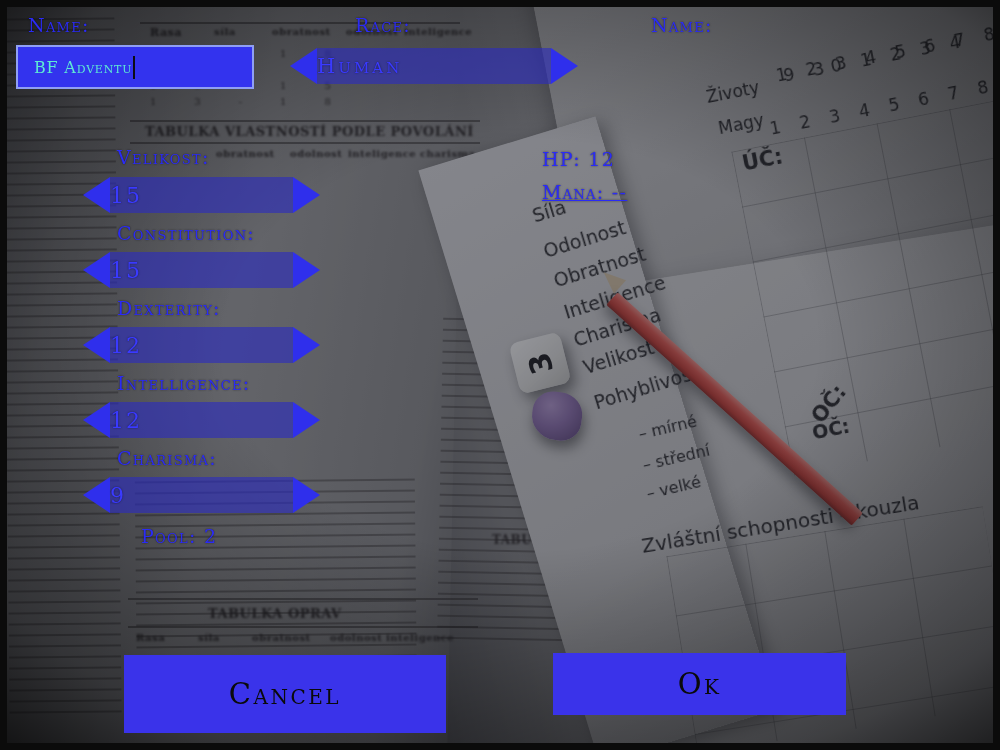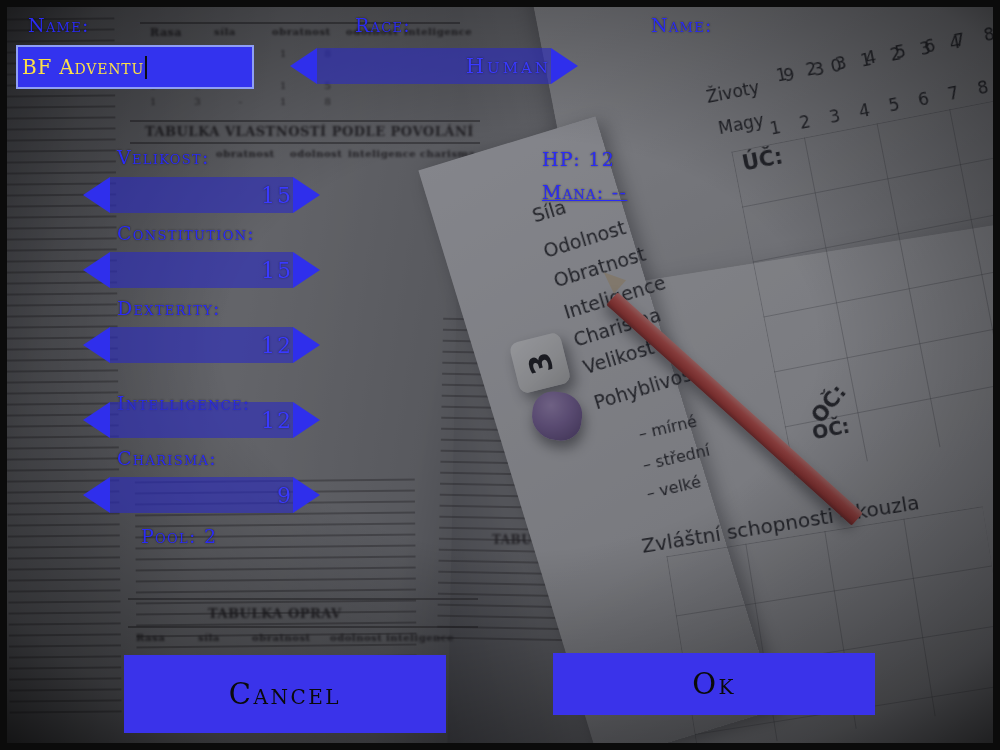--- a/index.html
+++ b/index.html
@@ -193,26 +193,26 @@
   
   .name-field {
     position: absolute;
     left: 16px; top: 45px; width: 238px; height: 44px;
     background: #3333ee;
     border: 2px solid #8f9ff5;
     box-sizing: border-box;
     display: flex; align-items: center;
   }
   .name-text {
-    color: #fde047;
-    font-family: "DejaVu Serif", serif;
-    font-size: 20px;
+    color: #5eead4;
+    font-family: "DejaVu Serif", serif;
+    font-size: 16px;
     font-variant: small-caps;
     letter-spacing: .8px;
-    padding-left: 4px;
+    padding-left: 16px;
     white-space: nowrap;
   }
   .caret {
     display: inline-block;
     width: 2px; height: 23px;
     background: #0c0c14;
     margin-left: 1px;
     vertical-align: -4px;
   }
 
@@ -230,21 +230,21 @@
     flex: 0 0 auto;
   }
   .arrow-l { border-right: 27px solid #2f2fec; }
   .arrow-r { border-left: 27px solid #2f2fec; }
   .spin-bar {
     flex: 1 1 auto;
     height: 36px;
     background: rgba(44,44,190,.62);
     display: flex;
     align-items: center;
-    justify-content: flex-end;
+    justify-content: flex-start;
   }
   .spin-val {
     color: #3a3aff;
     font-family: "DejaVu Serif", serif;
     font-size: 22px;
     font-variant: small-caps;
     letter-spacing: 2px;
     text-shadow: 0 0 2px rgba(0,0,0,.5);
   }
   .spin-val.word { font-size: 21px; letter-spacing: 3px; }
@@ -387,21 +387,21 @@
 
     <div class="lbl" style="left:117px;top:297px;">Dexterity:</div>
     <div class="spinner" style="left:83px;top:327px;width:237px;">
       <div class="arrow arrow-l"></div>
       <div class="spin-bar">
         <span class="spin-val">12</span>
       </div>
       <div class="arrow arrow-r"></div>
     </div>
 
-    <div class="lbl" style="left:117px;top:392px;">Intelligence:</div>
+    <div class="lbl" style="left:117px;top:372px;">Intelligence:</div>
     <div class="spinner" style="left:83px;top:402px;width:237px;">
       <div class="arrow arrow-l"></div>
       <div class="spin-bar">
         <span class="spin-val">12</span>
       </div>
       <div class="arrow arrow-r"></div>
     </div>
 
     <div class="lbl" style="left:117px;top:447px;">Charisma:</div>
     <div class="spinner" style="left:83px;top:477px;width:237px;">
@@ -413,20 +413,20 @@
     </div>
 
     <div class="lbl" style="left:141px;top:525px;">Pool: 2</div>
 
     <div class="lbl" style="left:542px;top:148px;">HP: 12</div>
     <div class="lbl" style="left:542px;top:181px;text-decoration:underline;">Mana: --</div>
 
     <div class="big-btn" style="left:124px;top:655px;width:322px;height:78px;">
       <span>Cancel</span>
     </div>
-    <div class="big-btn" style="left:553px;top:653px;width:322px;height:62px;">
+    <div class="big-btn" style="left:553px;top:653px;width:293px;height:62px;">
       <span>Ok</span>
     </div>
 
   </div>
 
   <div class="frame"></div>
 </div>
 
 </body></html>

